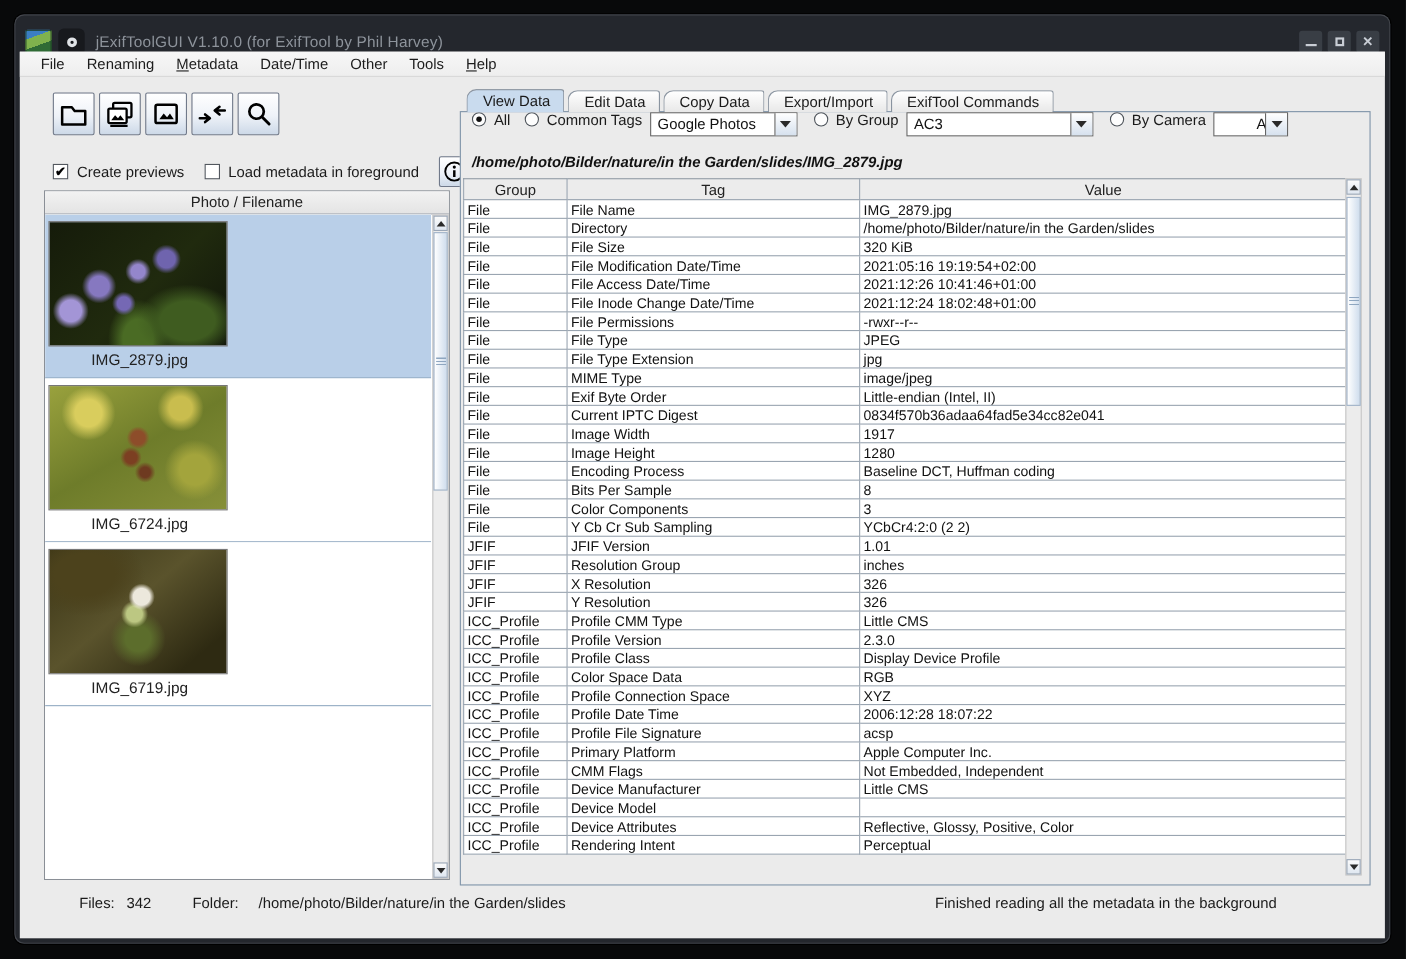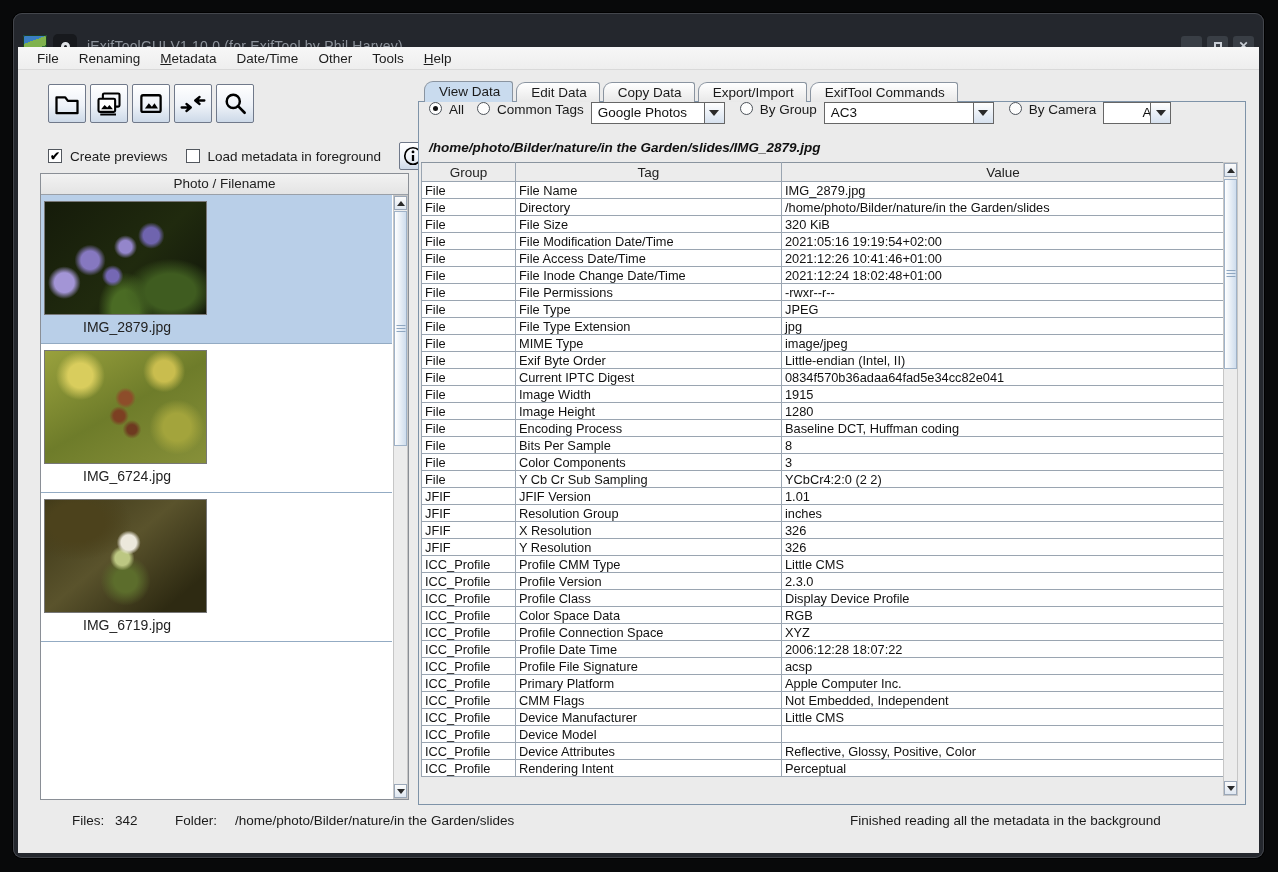--- a/index.html
+++ b/index.html
@@ -2,21 +2,21 @@
 <html><head>
 <meta charset="utf-8">
 <style>
   html,body{margin:0;padding:0;background:#08090a;width:1278px;height:872px;position:relative;
             font-family:"Liberation Sans",sans-serif;-webkit-font-smoothing:antialiased;}
   *{box-sizing:border-box;}
 
   
   .frame{position:absolute;left:13px;top:13px;width:1251px;height:845px;background:#24272d;
          border-radius:9px;box-shadow:inset 0 0 0 1px #43464c, 0 0 0 1px #000;overflow:hidden;}
-  .titlebar{position:absolute;left:0;top:16px;right:0;height:34px;display:flex;align-items:center;padding:0 10px;}
+  .titlebar{position:absolute;left:0;top:8px;right:0;height:34px;display:flex;align-items:center;padding:0 10px;}
   .app-logo{width:24px;height:22px;border-radius:2px;margin-right:6px;
             background:linear-gradient(160deg,#3a7ec2 0 30%,#7fb24d 30% 60%,#2f6b35 60%);
             box-shadow:inset 0 0 0 1px #1c3d22;}
   .win-menu{width:24px;height:24px;border-radius:5px;background:#17191d;margin-right:10px;
             display:flex;align-items:center;justify-content:center;}
   .win-menu .ring{width:9px;height:9px;border:3px solid #dfe2e6;border-radius:50%;}
   .title-text{color:#8d939b;font-size:14px;letter-spacing:.2px;flex:1;}
   .winbtns{display:flex;gap:5px;}
   .winbtn{width:21px;height:20px;background:#393e45;border-radius:3px;color:#c9ced5;
           display:flex;align-items:center;justify-content:center;font-size:12px;line-height:1;cursor:default;}
@@ -339,21 +339,21 @@
               <td>Little-endian (Intel, II)</td>
             </tr>
             <tr>
               <td>File</td>
               <td>Current IPTC Digest</td>
               <td>0834f570b36adaa64fad5e34cc82e041</td>
             </tr>
             <tr>
               <td>File</td>
               <td>Image Width</td>
-              <td>1915</td>
+              <td>1917</td>
             </tr>
             <tr>
               <td>File</td>
               <td>Image Height</td>
               <td>1280</td>
             </tr>
             <tr>
               <td>File</td>
               <td>Encoding Process</td>
               <td>Baseline DCT, Huffman coding</td>

